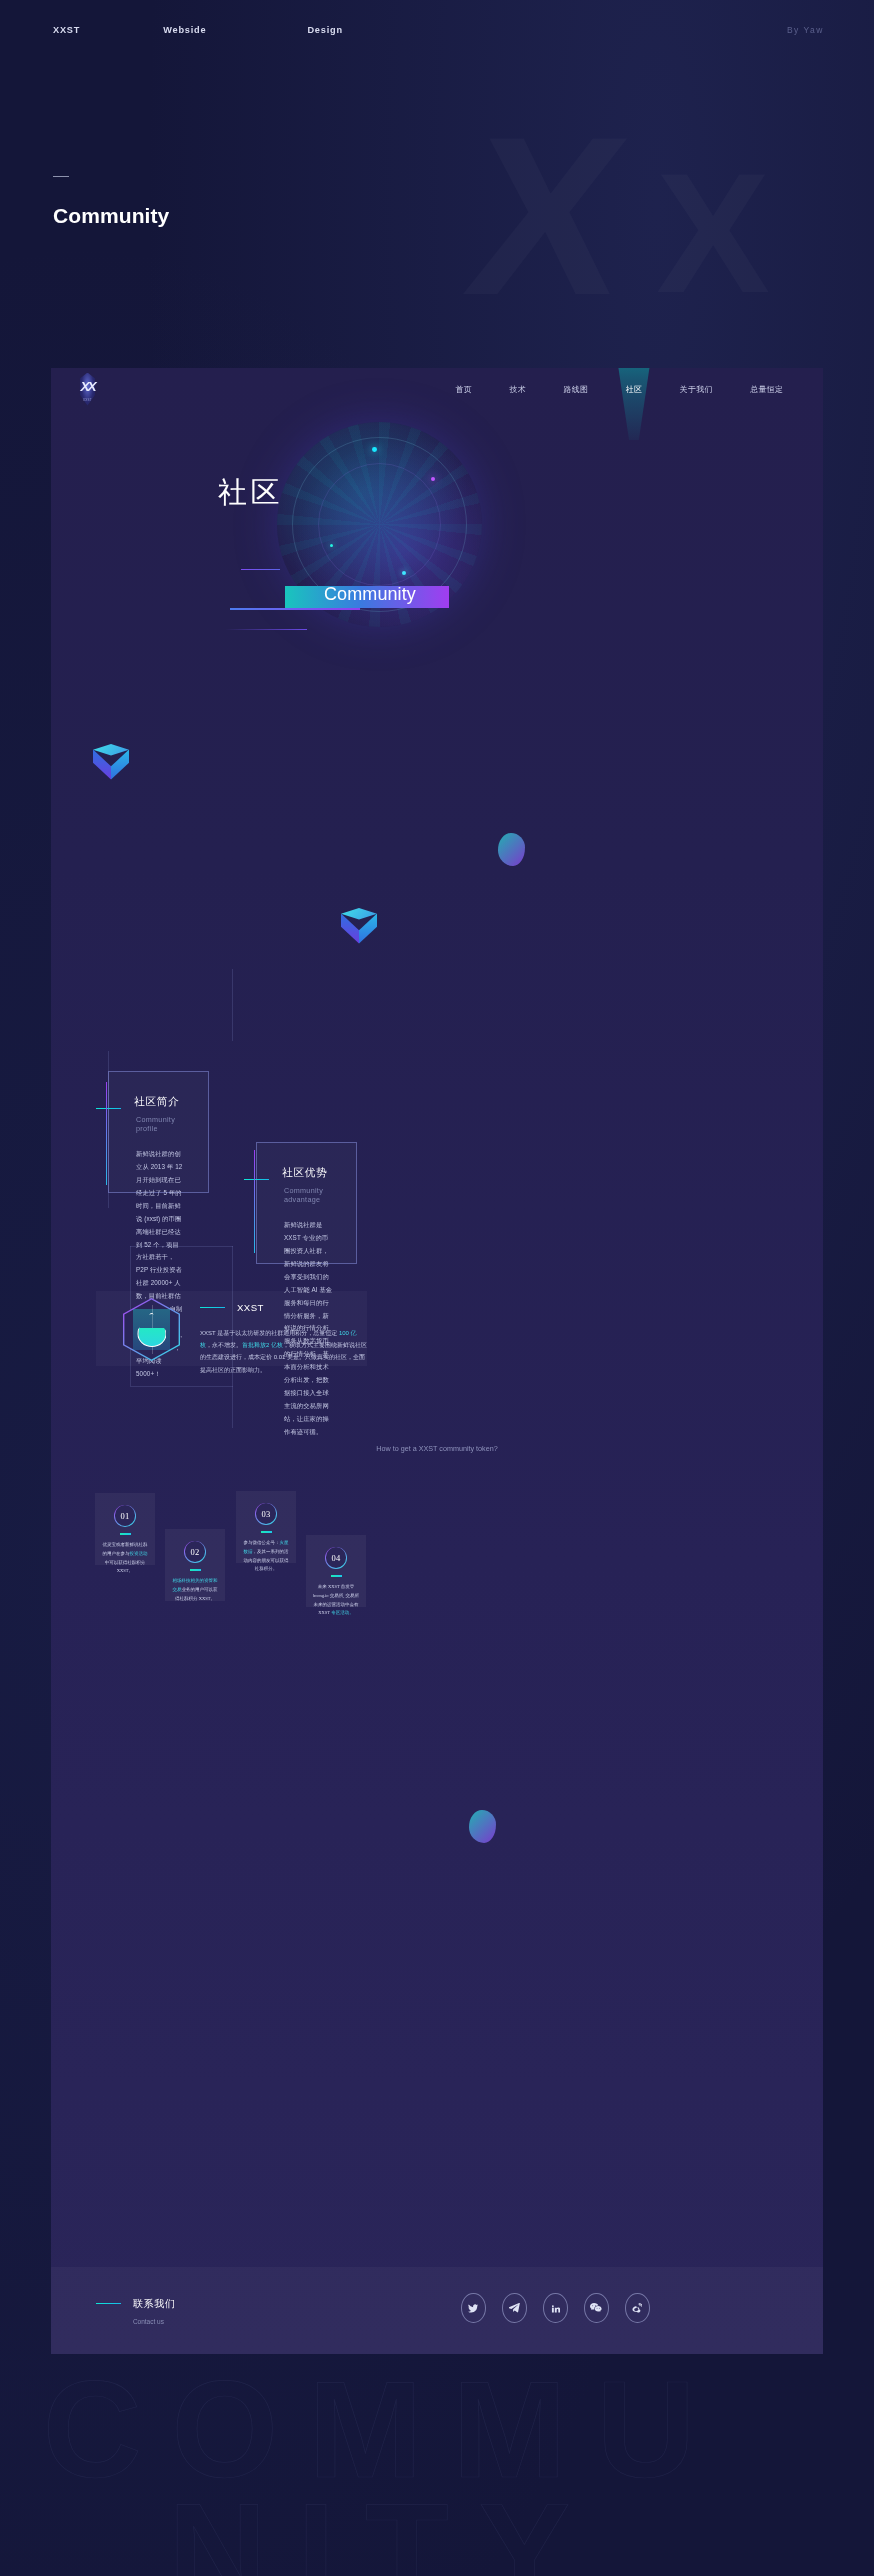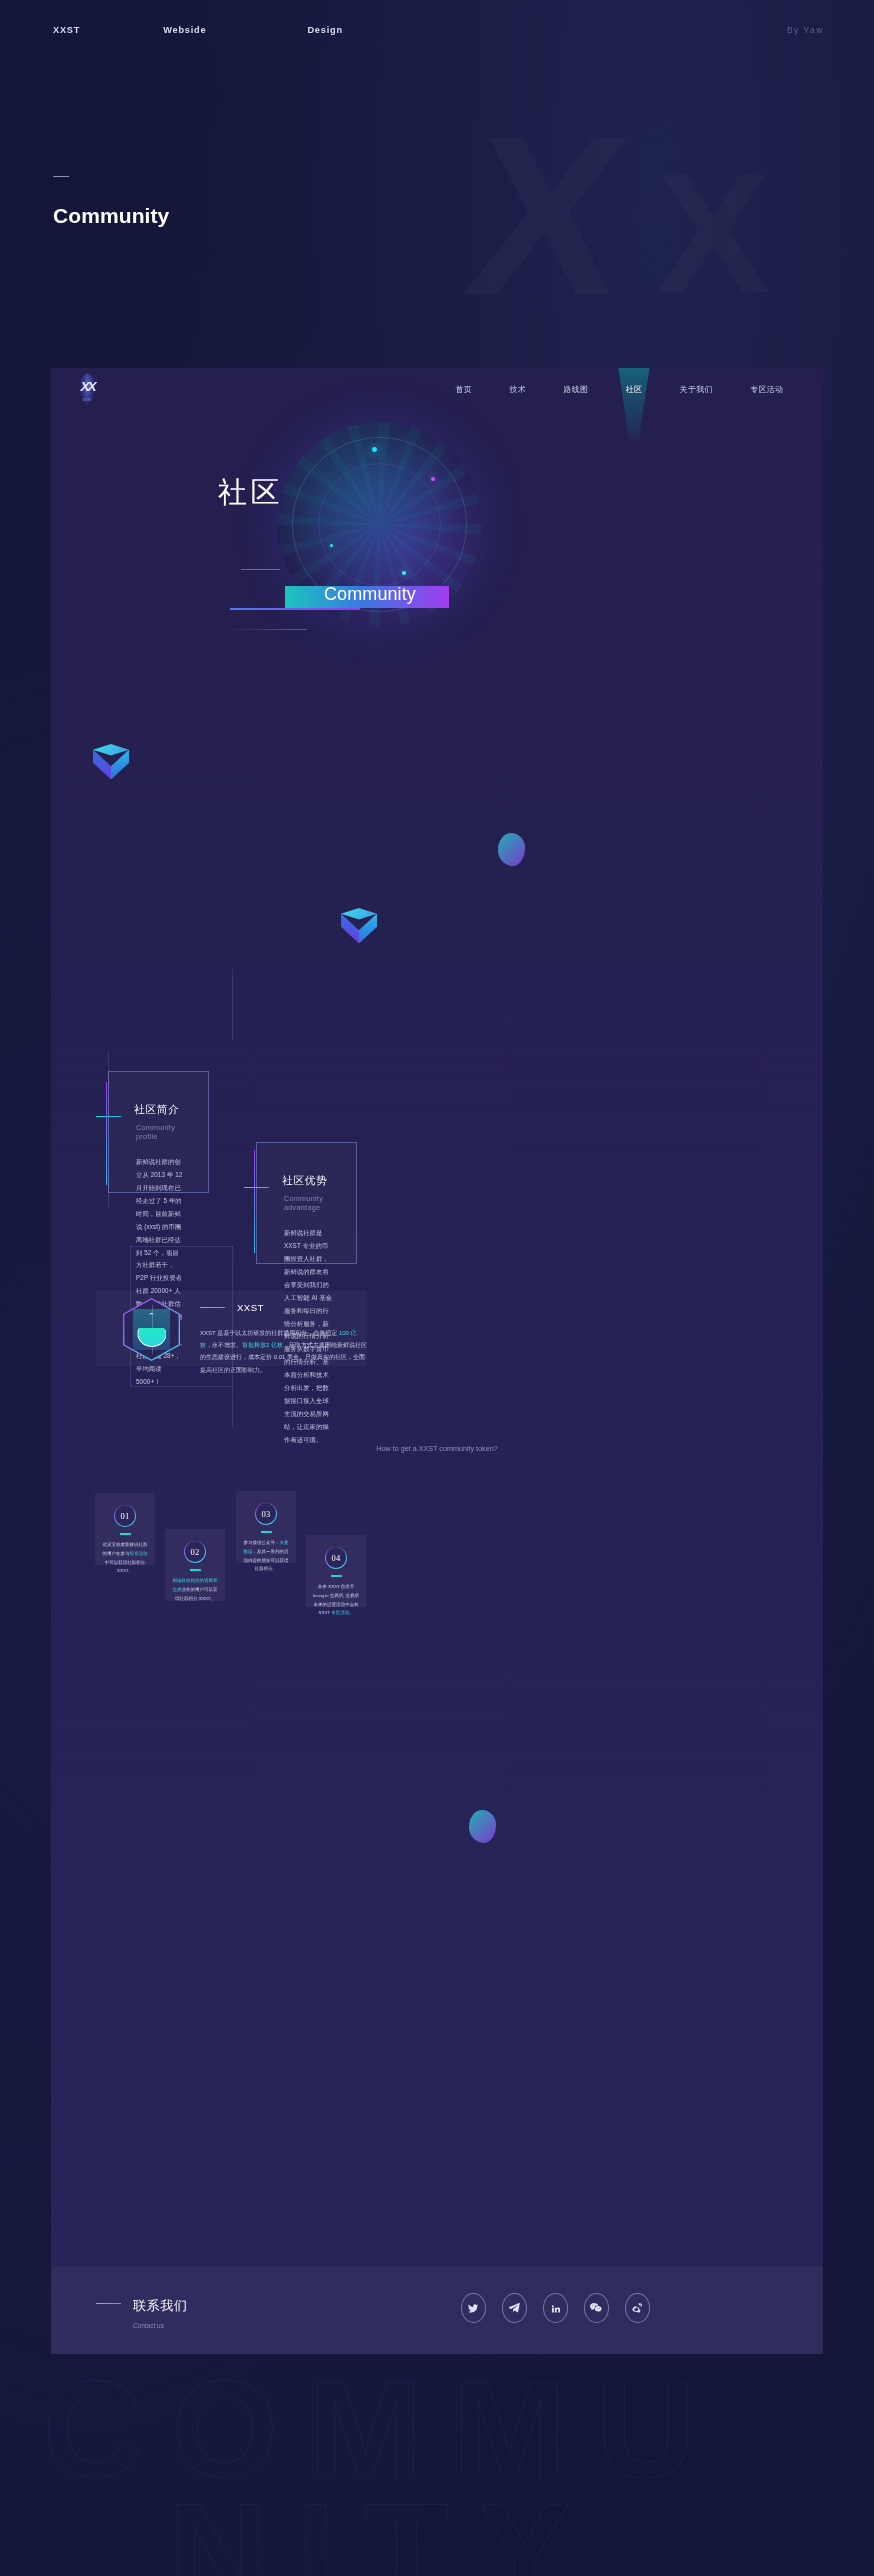--- a/index.html
+++ b/index.html
@@ -177,21 +177,21 @@
   .blob-1 { left: 447px; top: 465px; }
   .blob-2 { left: 418px; top: 1442px; }
 
   
   .card {
     position: absolute;
     border: 0.7px solid rgba(140,150,230,.5);
     background: rgba(255,255,255,.028);
   }
   .card-inner { padding: 23px 23px 20.5px 27px; }
-  .card-title-row { display: flex; align-items: flex-end; margin-top: 8px; }
+  .card-title-row { display: flex; align-items: flex-end; }
   .card-dash {
     width: 24.6px; height: 1.4px; margin-left: -40px; margin-right: 13.7px;
     background: linear-gradient(90deg, #0ee6d6, #17b9e8);
   }
   .card-cn { color: #ffffff; font-size: 10.6px; letter-spacing: 0.7px; }
   .card-en { margin-top: 6.2px; color: #8086b0; font-size: 7.2px; letter-spacing: 0.3px; }
   .card-body {
     margin-top: 15px; color: #c6cae6; font-size: 6.3px; line-height: 2.05; letter-spacing: 0.1px;
   }
   .card-accent-v {
@@ -303,21 +303,21 @@
   #step-4 { left: 255px; top: 1167px; }
 
   
   .site-footer {
     position: absolute; left: 0; right: 0; bottom: 0; height: 87px;
     background: rgba(255,255,255,.035);
   }
   .foot-left { position: absolute; left: 45px; top: 30px; display: flex; align-items: flex-start; }
   .foot-dash { width: 24.6px; height: 1.4px; margin-top: 5.5px; margin-right: 12.3px;
     background: linear-gradient(90deg, #0ee6d6, #17b9e8); }
-  .foot-cn { color: #ffffff; font-size: 13px; letter-spacing: 0.7px; }
+  .foot-cn { color: #ffffff; font-size: 10px; letter-spacing: 0.7px; }
   .foot-en { margin-top: 6.8px; color: #8a8fb6; font-size: 6.5px; }
   .socials { position: absolute; left: 410px; top: 26px; display: flex; }
   .social {
     width: 24.6px; height: 30px; margin-right: 16.4px;
     border: 0.7px solid rgba(175,182,225,.55);
     border-radius: 50%;
     display: flex; align-items: center; justify-content: center;
   }
   .social svg { fill: #dfe3f5; }
 
@@ -373,21 +373,21 @@
           <span class="nav-label">路线图</span>
         </div>
         <div class="nav-item active">
           <div class="nav-beam"></div>
           <span class="nav-label">社区</span>
         </div>
         <div class="nav-item">
           <span class="nav-label">关于我们</span>
         </div>
         <div class="nav-item">
-          <span class="nav-label">专区活动</span>
+          <span class="nav-label">总量恒定</span>
         </div>
       </div>
     </div>
 
     <div class="hero">
       <div class="globe">
         <div class="globe-net"></div>
       </div>
       <div class="glow-dot gd1"></div>
       <div class="glow-dot gd2"></div>

